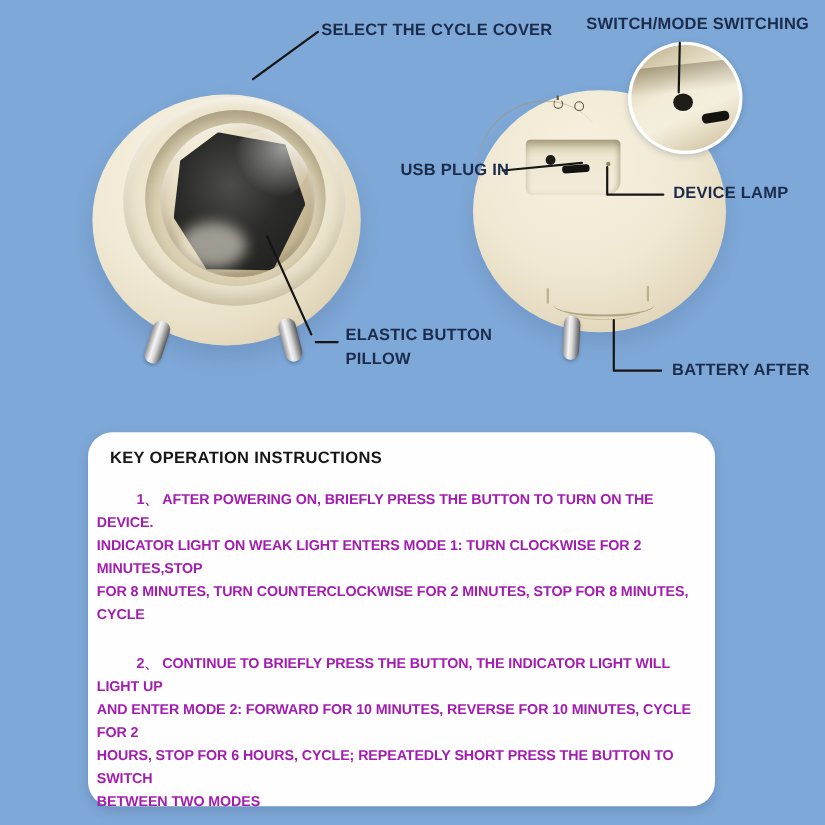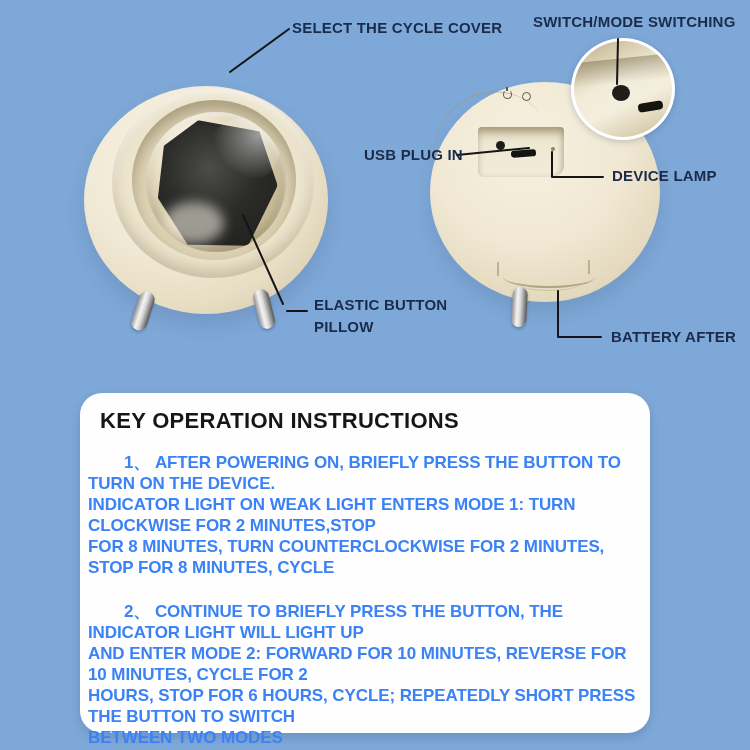--- a/index.html
+++ b/index.html
@@ -115,25 +115,25 @@
   .inset-btn{position:absolute;left:38px;top:44px;width:18px;height:16px;border-radius:50%;background:#201d18;box-shadow:0 1px 2px rgba(255,255,255,.5);}
   .inset-usb{position:absolute;left:64px;top:61px;width:25px;height:9px;border-radius:4px;background:#15130f;transform:rotate(-9deg);}
 
   
   .card{
     position:absolute;left:80px;top:393px;width:570px;height:340px;border-radius:22px;
     background:#fefefe;box-shadow:0 4px 10px rgba(40,60,100,.20);
     box-sizing:border-box;padding:15px 8px 0 8px;
   }
   .card-title{
-    color:#161616;font-weight:bold;font-size:22px;letter-spacing:.3px;
+    color:#161616;font-weight:bold;font-size:15px;letter-spacing:.3px;
     margin:0 0 18px 12px;
   }
   .step{
-    color:#3b82f6;font-weight:bold;font-size:17px;line-height:21px;letter-spacing:-.1px;
+    color:#a21caf;font-weight:bold;font-size:13px;line-height:21px;letter-spacing:-.1px;
     margin:0 0 23px 0;text-indent:36px;white-space:pre-line;
   }
   .step:nth-of-type(3){margin-bottom:12px;}
 
   
   svg.lines{position:absolute;left:0;top:0;pointer-events:none;}
   svg.lines polyline, svg.lines line{stroke:#151515;stroke-width:2;fill:none;stroke-linecap:round;stroke-linejoin:round;}
 </style>
 </head>
 <body>

